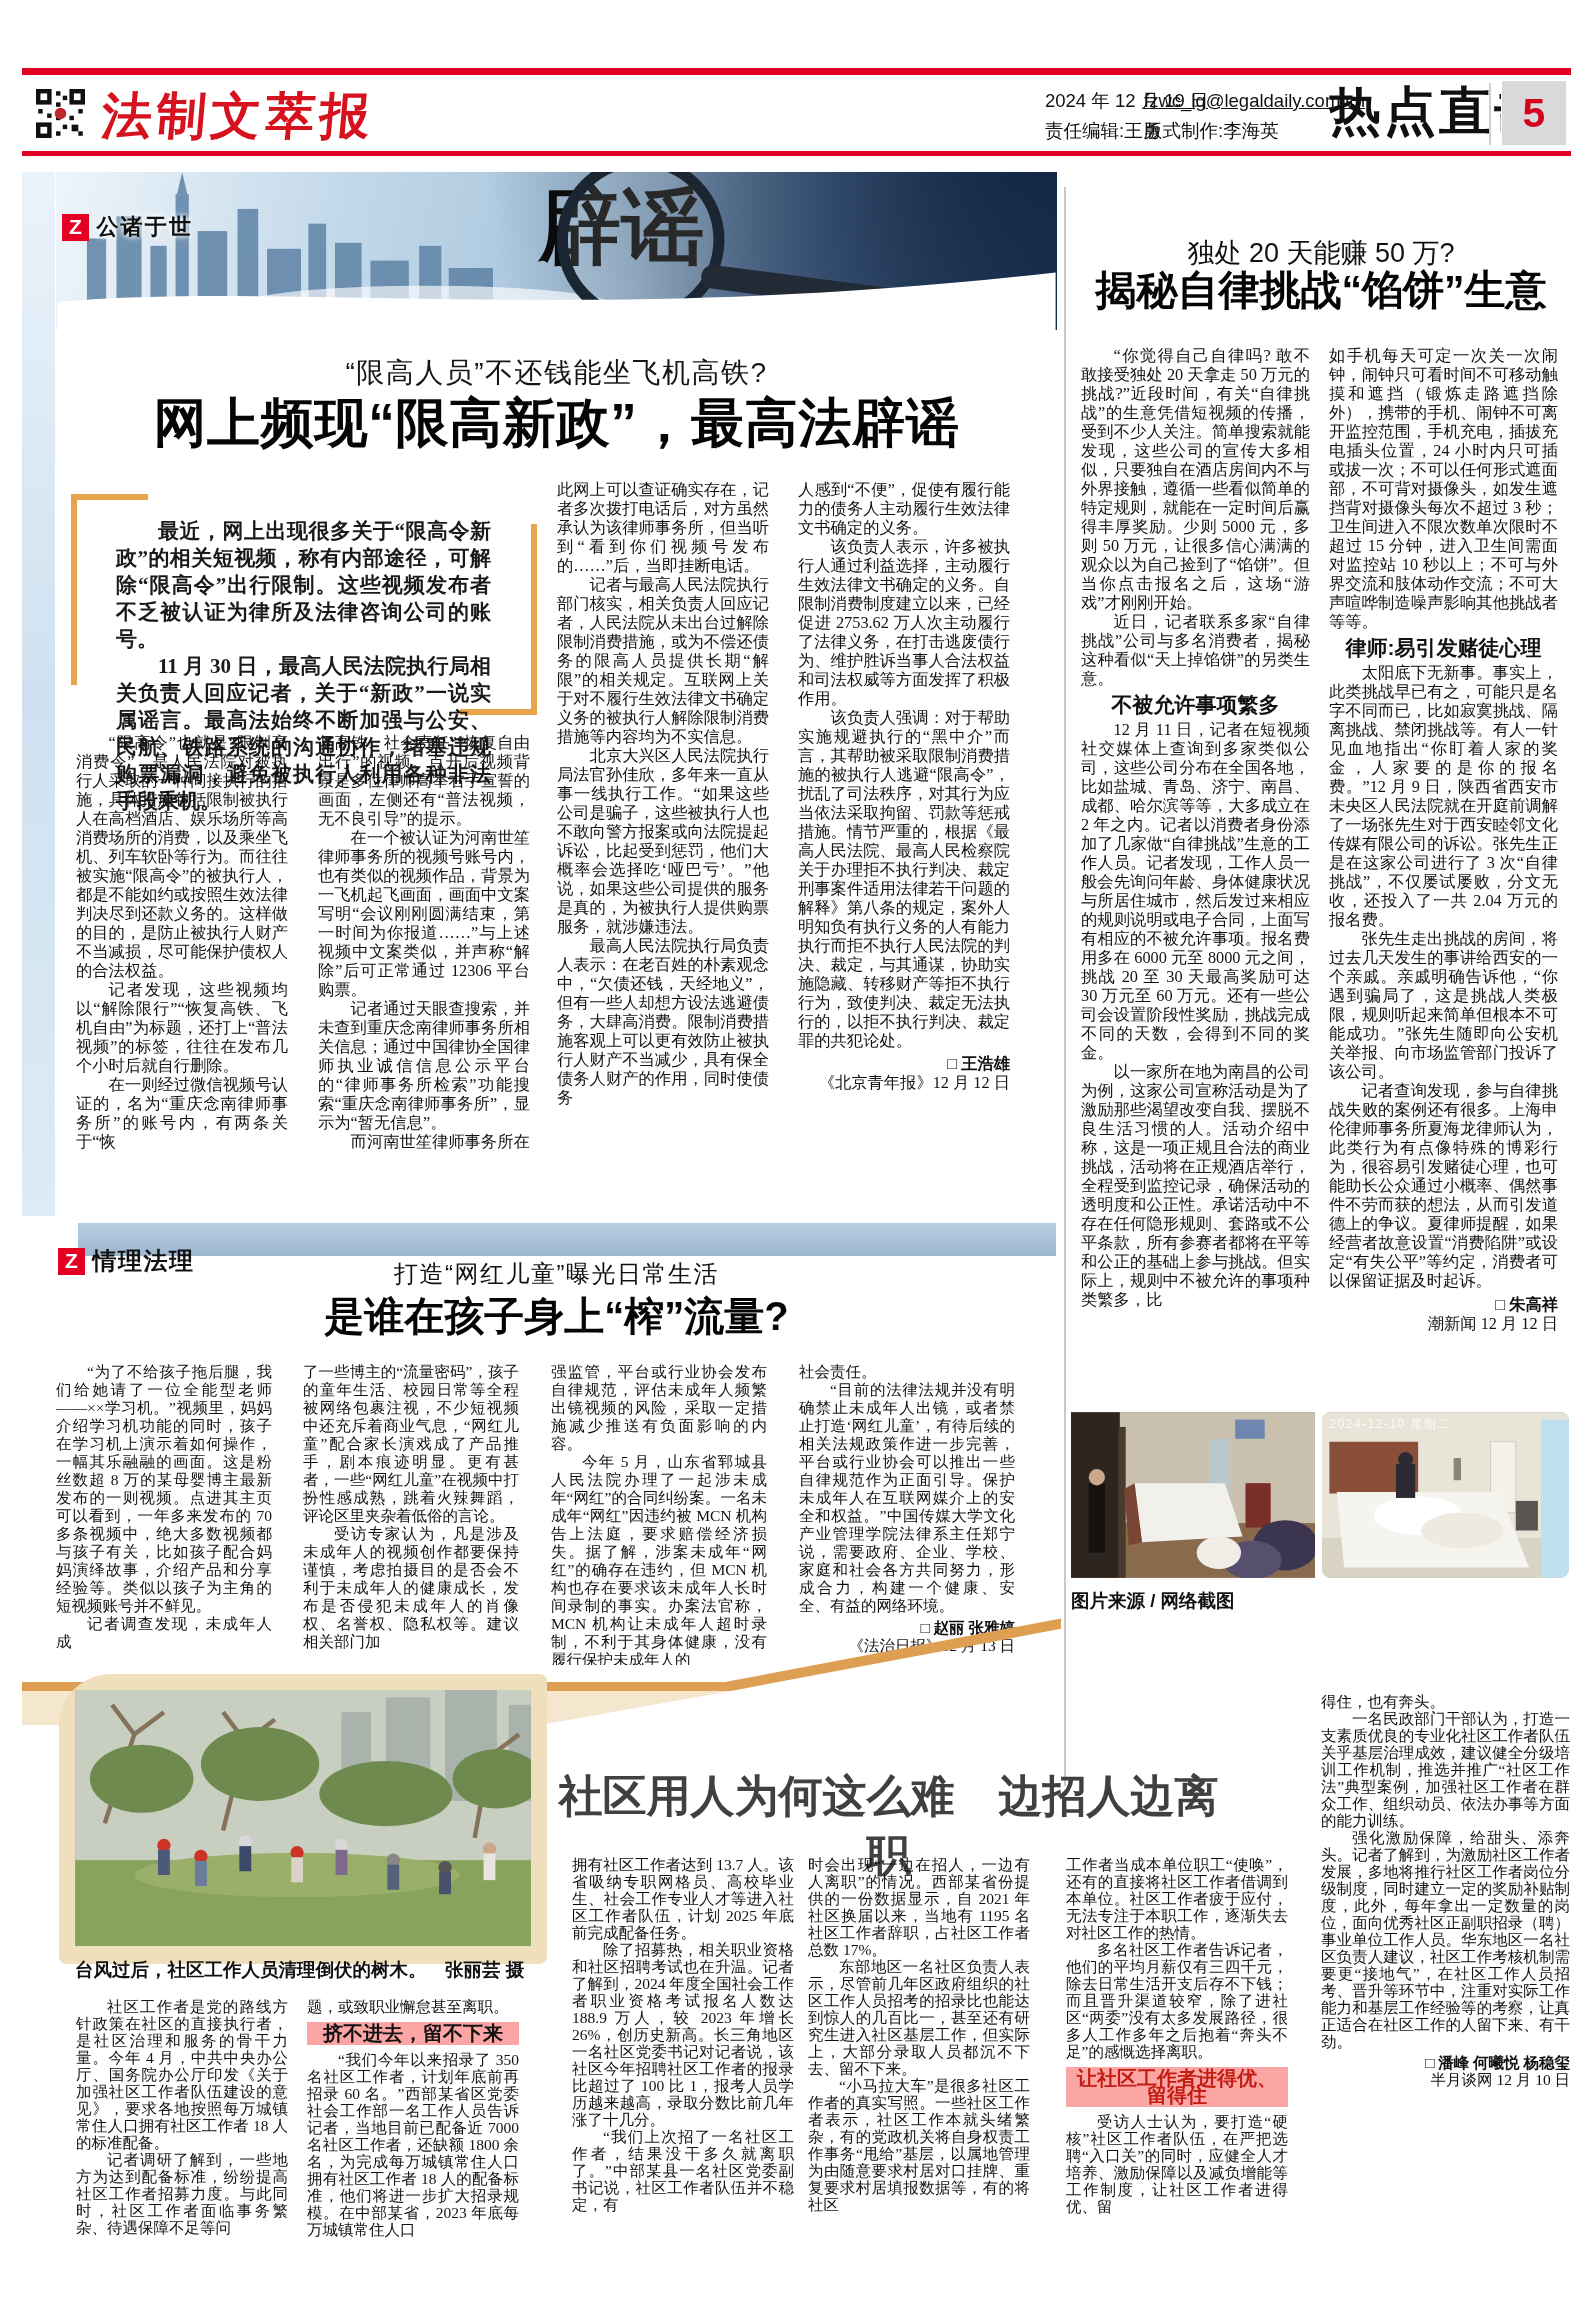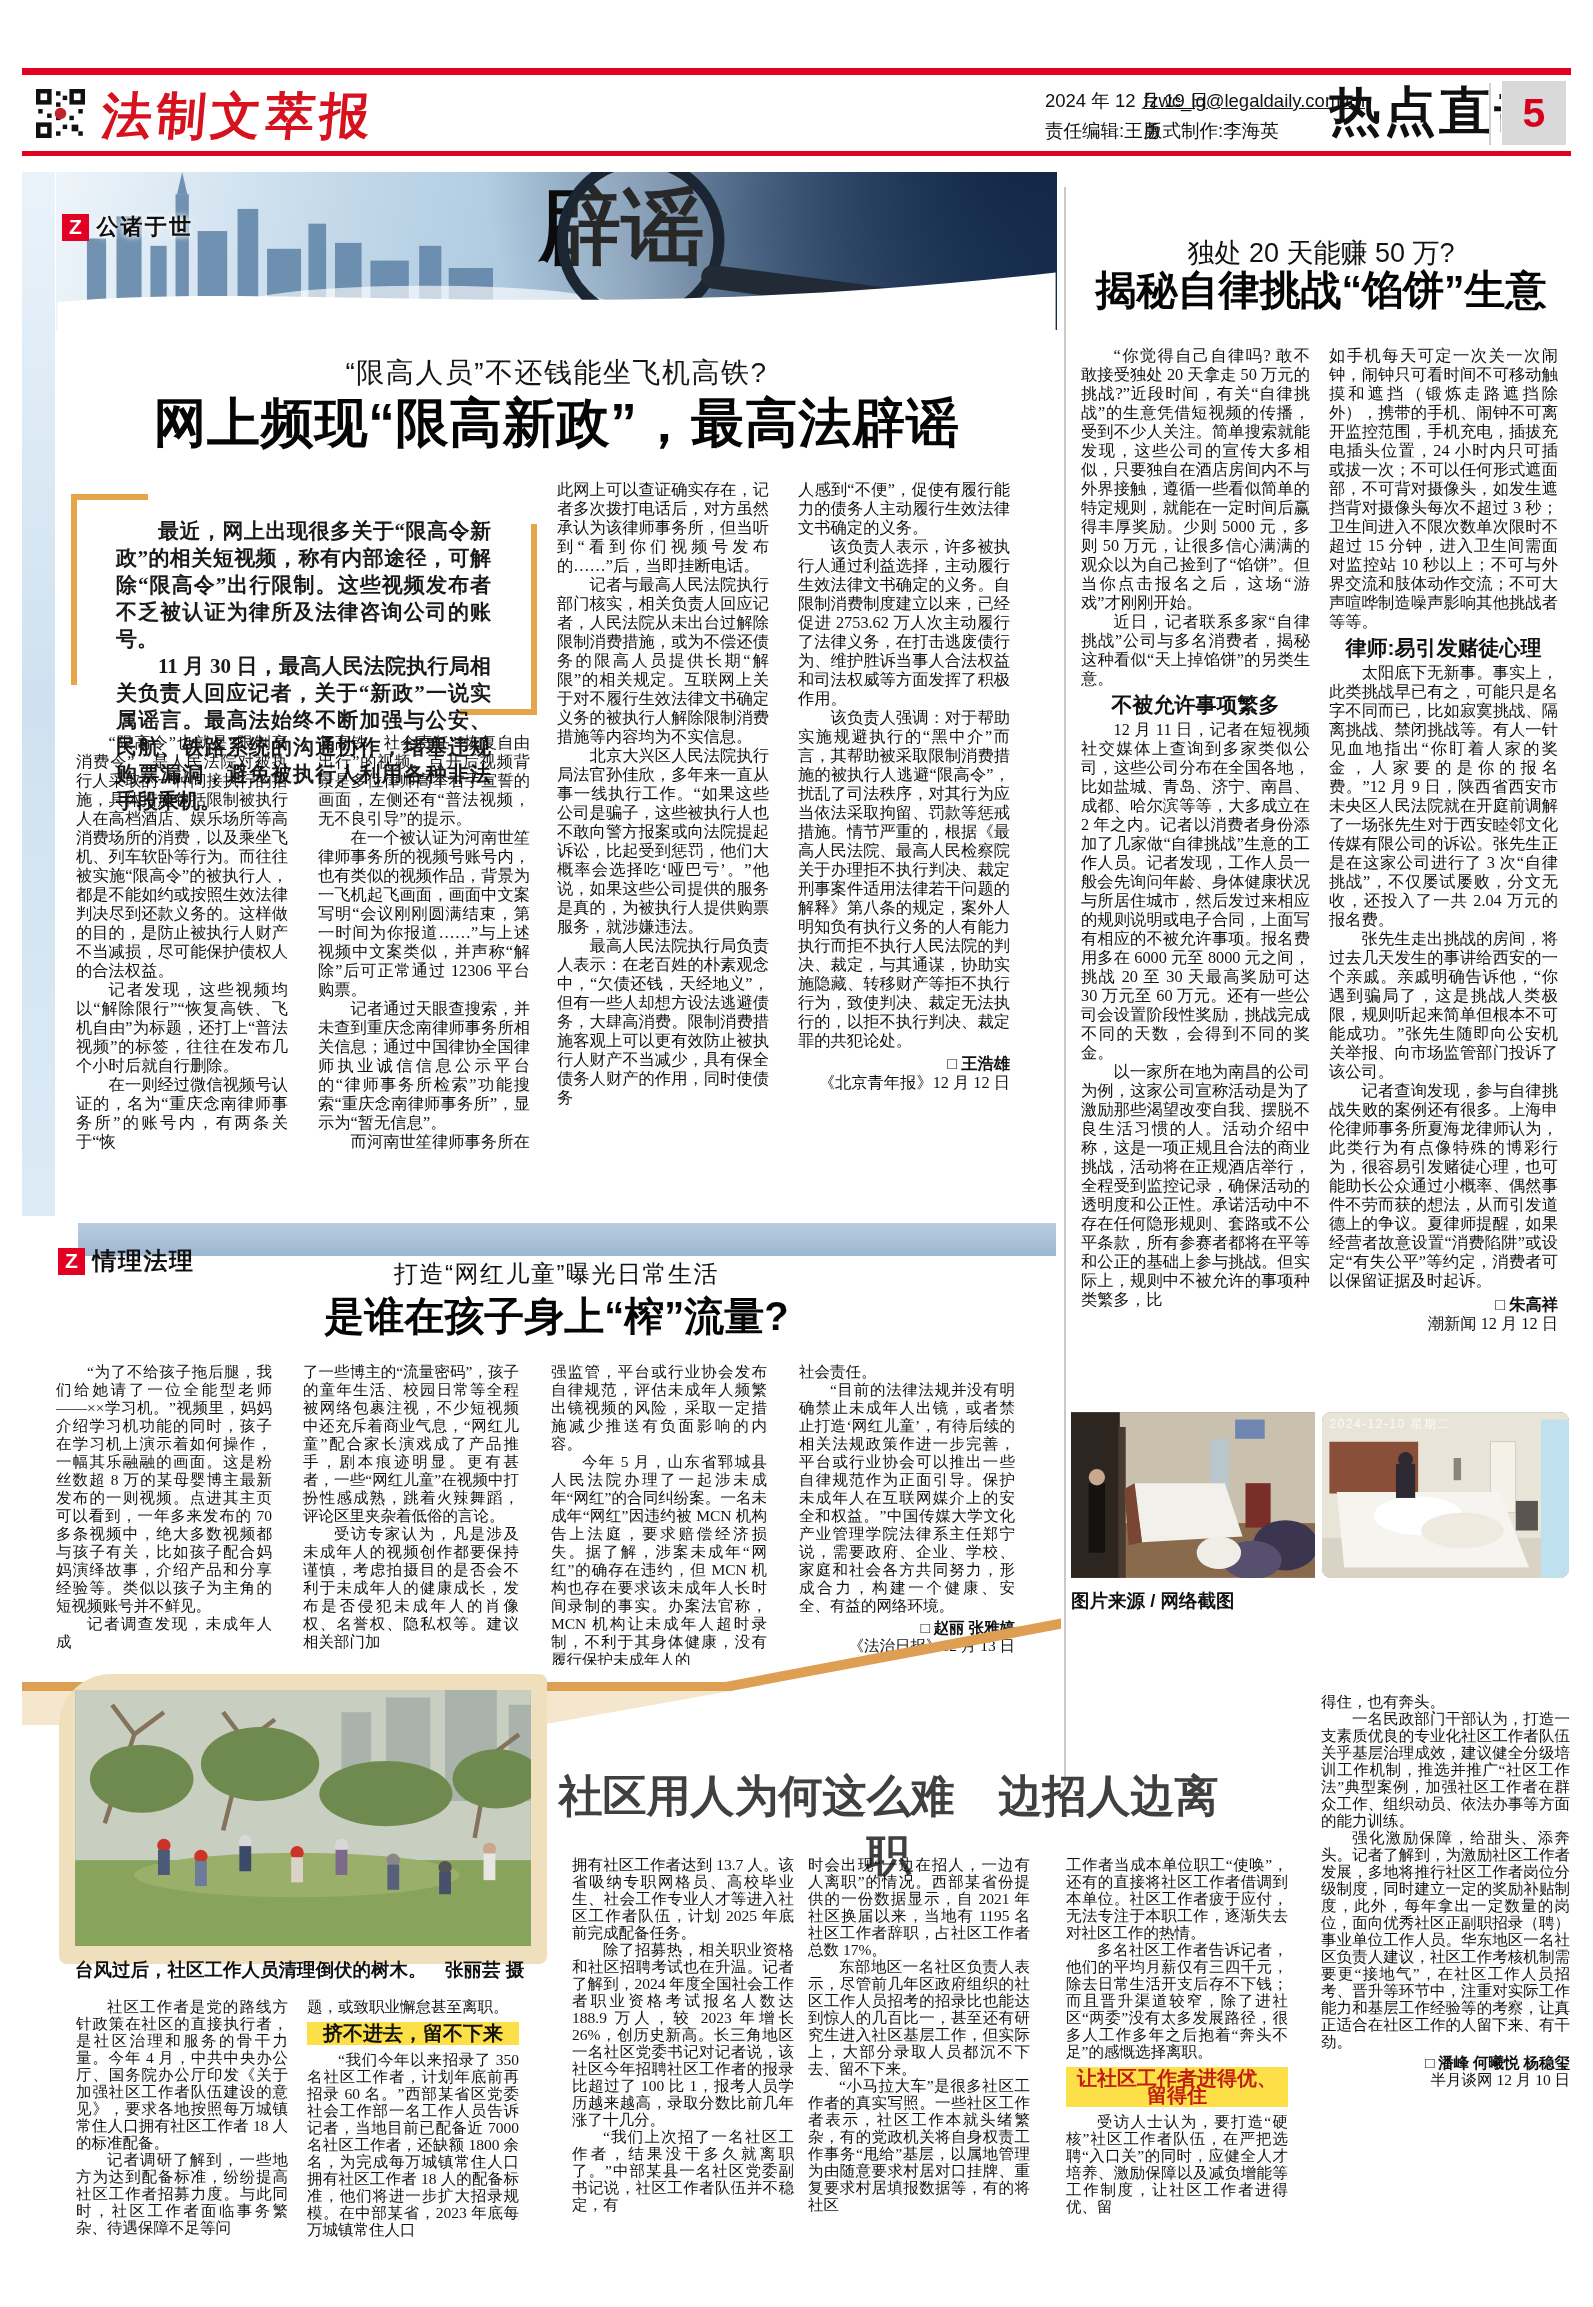--- a/index.html
+++ b/index.html
@@ -32,21 +32,21 @@
   .zbox{width:27px;height:27px;background:#e30022;color:#fff;font-weight:bold;font-size:21px;
     display:flex;align-items:center;justify-content:center;font-family:"Liberation Sans",sans-serif;}
   .hero-label b{font-size:22px;letter-spacing:2.2px;color:#101010;font-family:"Liberation Sans",sans-serif;
     text-shadow:0 0 4.4px #ffffff,0 0 7.4px #ffffff;}
 
   
   .para{margin:0;text-indent:2em;text-align:justify;}
   .para.cont{text-indent:0;}
   .subhead{margin:7.4px 0 6px 0;text-align:center;font-weight:bold;
     font-family:"Liberation Sans","DejaVu Sans",sans-serif;}
-  .subhead.hl{background:#fde047;padding:3px 4.4px;}
+  .subhead.hl{background:#fca5a5;padding:3px 4.4px;}
   .subhead.hl.red{color:#c21d12;}
   .byline{margin:4.4px 0 0 0;text-indent:0;text-align:right;font-weight:bold;}
   .source{margin:0;text-indent:0;text-align:right;}
   .colbox{position:absolute;overflow:hidden;}
 
   
   .a1-kicker{left:56px;top:354px;width:1001px;text-align:center;font-size:28px;letter-spacing:1.5px;color:#161616;}
   .a1-headline{left:56px;top:388px;width:1001px;text-align:center;font-size:53px;font-weight:bold;letter-spacing:0.7px;color:#050505;}
   #lead-box{left:83px;top:491px;width:441px;height:219px;padding:27px 33px;box-sizing:border-box;}
   #lead-box .para{font-size:21px;line-height:27px;font-weight:bold;color:#1a1a1a;}

